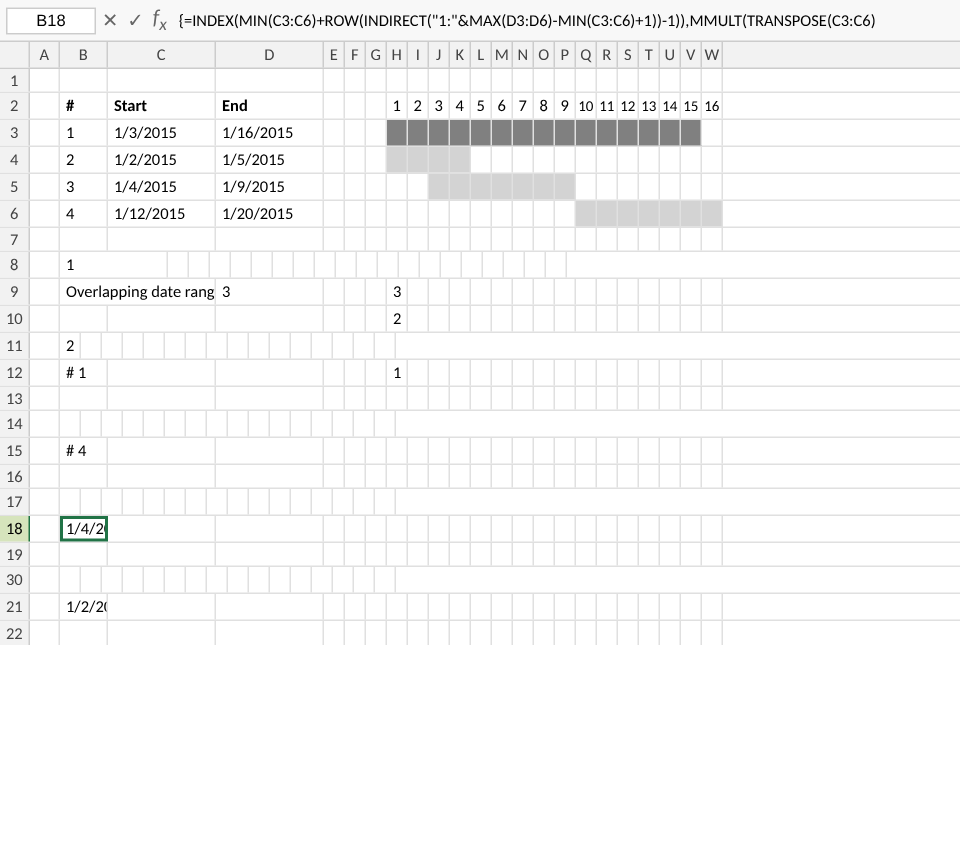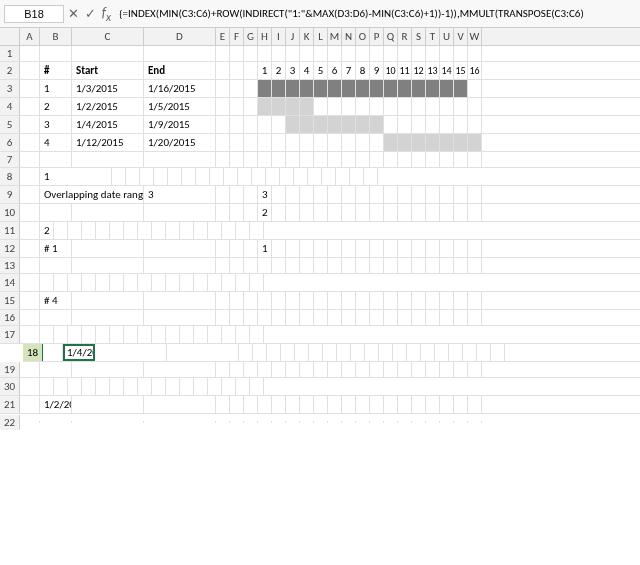--- a/index.html
+++ b/index.html
@@ -629,21 +629,21 @@
     <div class="cell col-p"></div>
     <div class="cell col-q"></div>
     <div class="cell col-r"></div>
     <div class="cell col-s"></div>
     <div class="cell col-t"></div>
     <div class="cell col-u"></div>
     <div class="cell col-v"></div>
     <div class="cell col-w"></div>
   </div>
 
-  <div class="sheet-row" style="min-height:18px;margin-left:23px;">
+  <div class="sheet-row" style="min-height:18px;">
     <div class="row-header" style="background:#d6e4bc;border-right:1px solid #217346;color:#000;">18</div>
     <div class="cell col-a"></div>
     <div class="cell col-b selected" style="background:#fff;">1/4/2015</div>
     <div class="cell col-c"></div>
     <div class="cell col-d"></div>
     <div class="cell col-e"></div>
     <div class="cell col-f"></div>
     <div class="cell col-g"></div>
     <div class="cell col-h"></div>
     <div class="cell col-i"></div>
@@ -736,21 +736,21 @@
     <div class="cell col-p"></div>
     <div class="cell col-q"></div>
     <div class="cell col-r"></div>
     <div class="cell col-s"></div>
     <div class="cell col-t"></div>
     <div class="cell col-u"></div>
     <div class="cell col-v"></div>
     <div class="cell col-w"></div>
   </div>
 
-  <div class="sheet-row" style="min-height:16px;align-items:center;">
+  <div class="sheet-row" style="min-height:16px;">
     <div class="row-header">22</div>
     <div class="cell col-a"></div>
     <div class="cell col-b"></div>
     <div class="cell col-c"></div>
     <div class="cell col-d"></div>
     <div class="cell col-e"></div>
     <div class="cell col-f"></div>
     <div class="cell col-g"></div>
     <div class="cell col-h"></div>
     <div class="cell col-i"></div>

